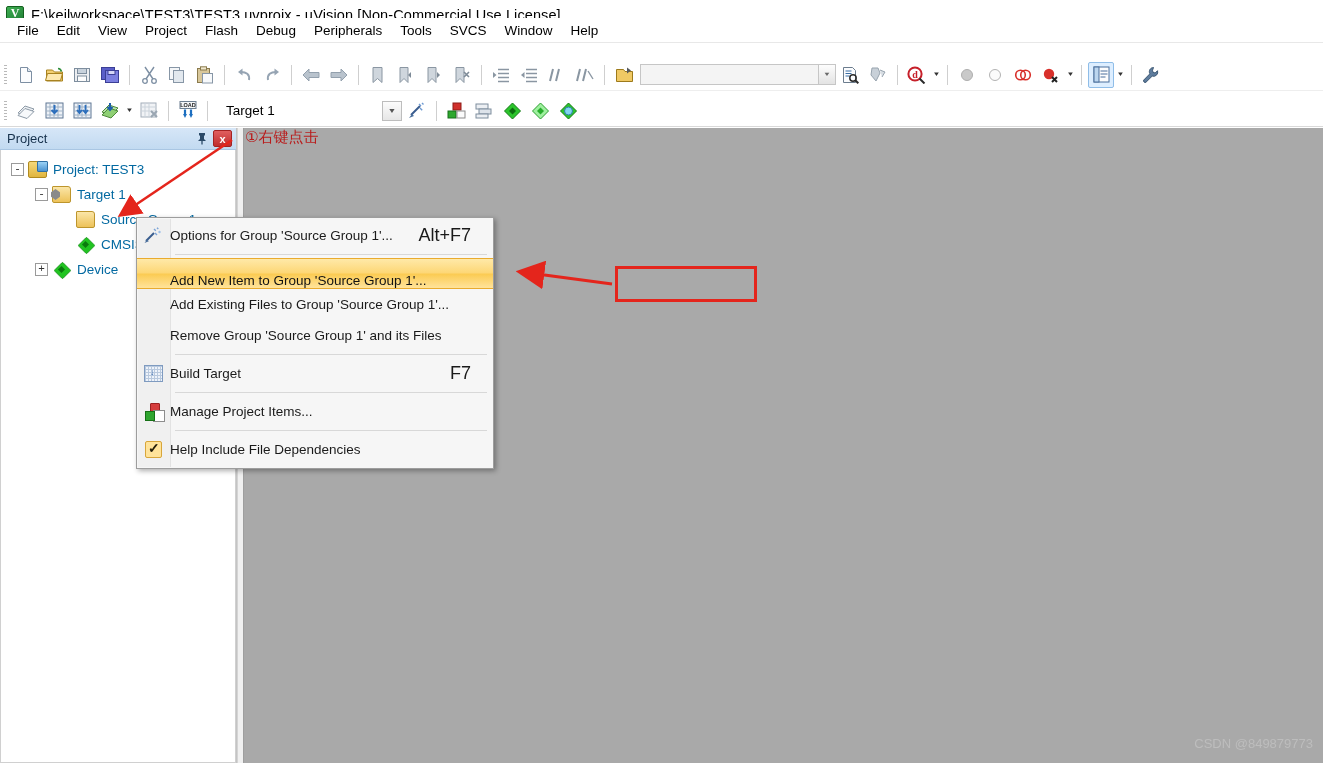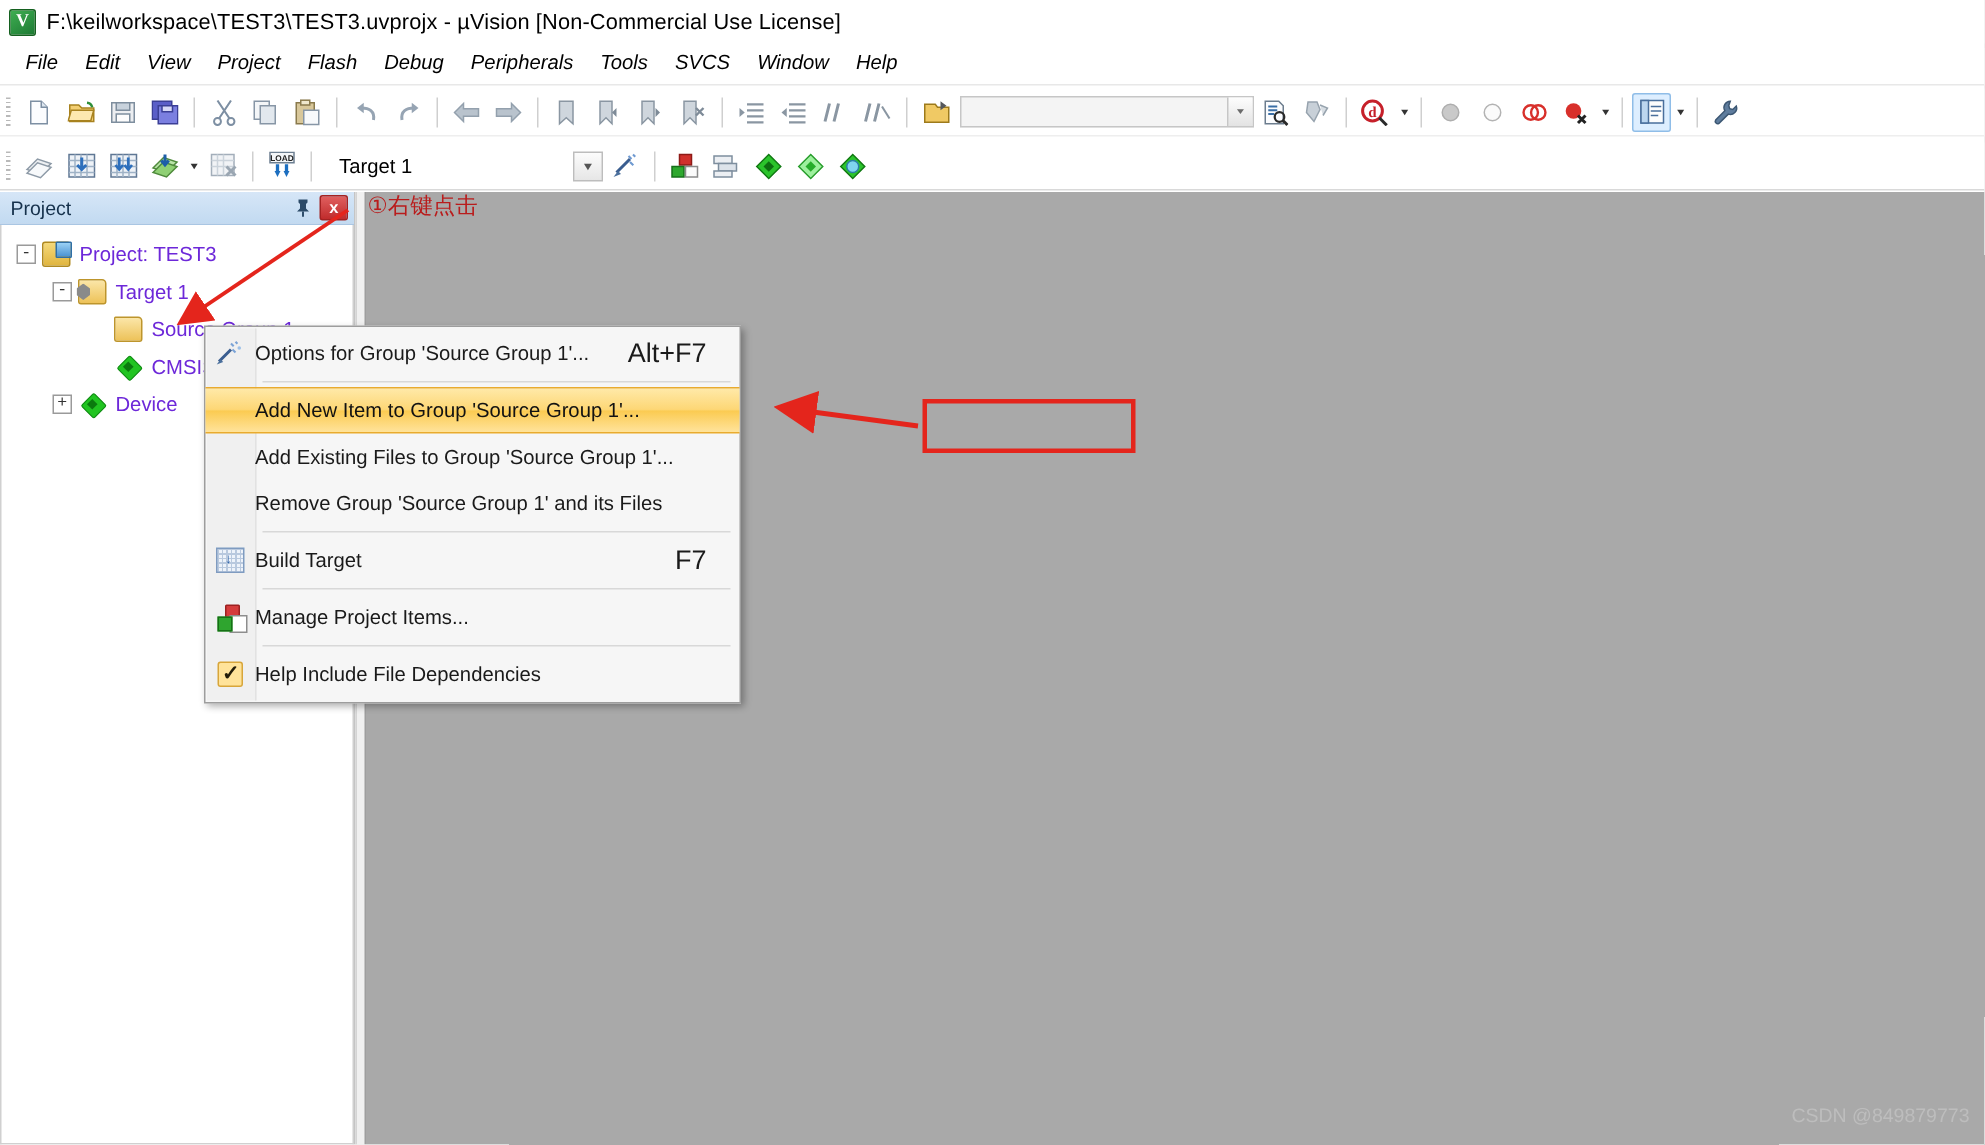--- a/index.html
+++ b/index.html
@@ -36,26 +36,25 @@
     text-align: center; color: #fff; font-size: 12px; font-weight: bold;
     font-family: "Liberation Serif", serif;
   }
   .title-text {
     font-size: 14.5px; color: #000; white-space: nowrap;
     letter-spacing: 0.1px;
   }
 
   
   .menubar {
-    position: absolute; left: 0; top: 32px; width: 1323px; height: 25px;
-    display: flex; align-items: flex-start;
+    position: absolute; left: 0; top: 18px; width: 1323px; height: 25px;
+    display: flex; align-items: center;
     background: #ffffff;
     padding-left: 8px;
     border-bottom: 1px solid #e8e8e8;
-    font-style: italic;
   }
   .menubar .mi {
     font-size: 13.5px; color: #000;
     padding: 2px 9px; cursor: default; white-space: nowrap;
   }
 
   
   .toolbar {
     position: absolute; left: 0; width: 1323px; height: 32px;
     background: #ffffff;
@@ -184,21 +183,21 @@
   .ticon.diamond::before{
     content:""; position:absolute; left:2px; top:1px; width:15px; height:15px;
     background:#21c421; border:1px solid #0f8a12;
     transform: rotate(45deg) scale(.74);
     border-radius:2px;
   }
   .ticon.diamond::after{
     content:""; position:absolute; left:7px; top:6px; width:5px; height:5px;
     background:#0b7a0e; transform: rotate(45deg);
   }
-  .tlabel { color:#6d28d9; }
+  .tlabel { color:#0369a1; }
   .tnode.lvl1 { padding-left:10px; }
   .tnode.lvl2 { padding-left:34px; }
   .tnode.lvl3 { padding-left:58px; }
 
   
   .mdi {
     position:absolute; left:244px; top:128px; width:1079px; height:635px;
     background:#a9a9a9;
   }
   .splitter {
@@ -226,20 +225,21 @@
   .ctx-ico {
     width:33px; flex:0 0 33px; height:31px;
     display:flex; align-items:center; justify-content:center;
   }
   .ctx-label { flex:1 1 auto; font-size:13.5px; color:#1a1a1a; white-space:nowrap; }
   .ctx-accel { font-size:18px; color:#1a1a1a; padding-right:22px; white-space:nowrap; }
   .ctx-item.selected {
     background: linear-gradient(#ffe9a8,#fdd776 48%,#fbcb52 52%,#ffe39b);
     border-top:1px solid #e9ab2e; border-bottom:1px solid #e9ab2e;
     height:31px;
+    align-items:flex-end;
   }
   .ctx-item.selected .ctx-label { color:#121212; }
   .ctx-sep {
     height:1px; margin:3px 6px 3px 38px; background:#d8d8d8; position:relative; z-index:2;
   }
 
   
   .ci { width:19px; height:17px; position:relative; }
   .ci.build {
     background:#eef3fa; border:1px solid #7f9bc0;

